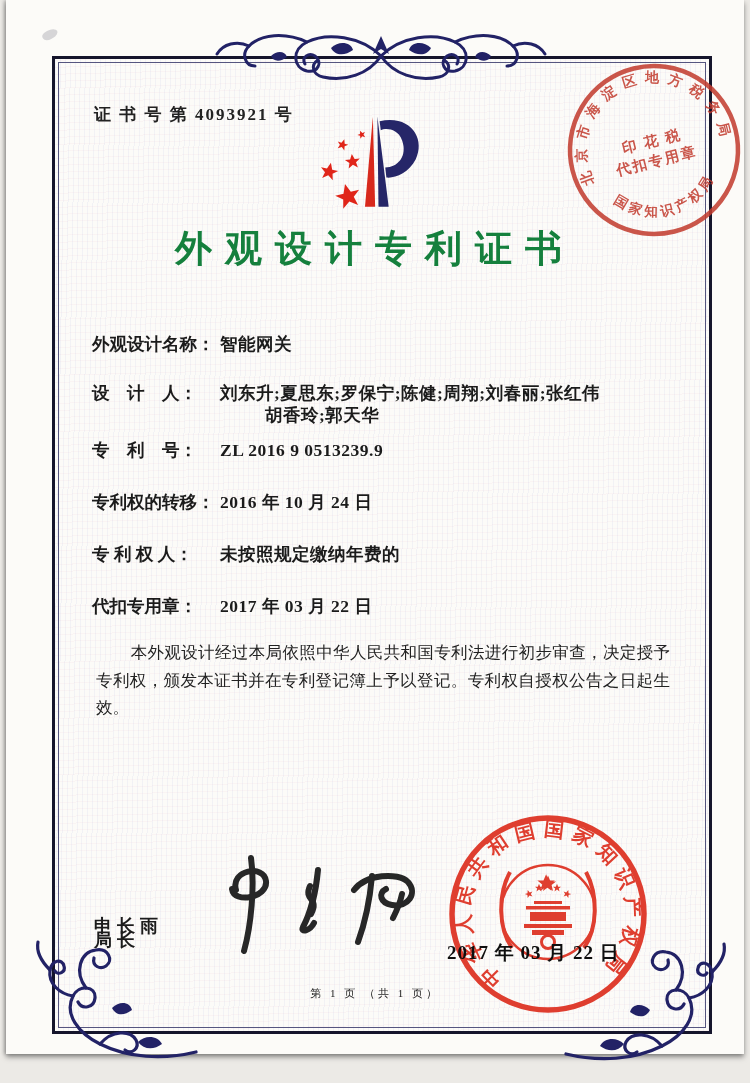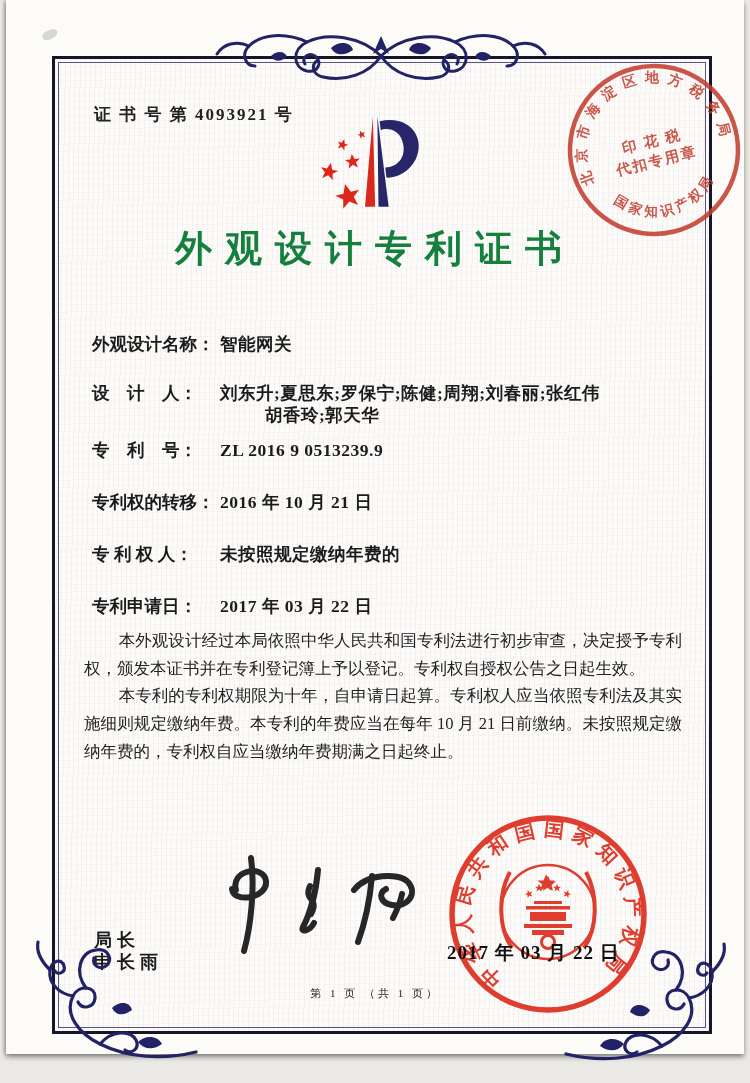--- a/index.html
+++ b/index.html
@@ -29,25 +29,25 @@
          letter-spacing:13px;color:#15803d;}
   
   #fields{left:86px;top:333px;width:580px;font-size:17.5px;font-weight:700;color:#1b1b1b;}
   .field-row{position:absolute;left:0;white-space:nowrap;line-height:22px;}
   .field-label{display:inline-block;width:128px;}
   .field-value{letter-spacing:.5px;}
   .designers-line2{position:absolute;left:128px;top:22px;margin-left:45px;}
   
   #body-text{left:78px;top:627px;width:598px;font-size:16.5px;line-height:1.68;
              text-align:justify;color:#222;}
-  #body-text p{margin:0;text-indent:2.1em;}
+  #body-text p{margin:12px;text-indent:2.1em;}
   
   #signoff-title{left:88px;top:928px;font-size:18px;font-weight:600;letter-spacing:5px;
                  font-family:"Liberation Sans","DejaVu Sans",sans-serif;}
-  #signoff-name{left:88px;top:950px;font-size:18px;font-weight:600;letter-spacing:5px;
+  #signoff-name{left:88px;top:914px;font-size:18px;font-weight:600;letter-spacing:5px;
                 font-family:"Liberation Sans","DejaVu Sans",sans-serif;}
   #signature{position:absolute;left:198px;top:848px;}
   
   #stamp-top{position:absolute;left:556px;top:58px;opacity:.86;z-index:6;}
   #seal-bottom{position:absolute;left:432px;top:806px;opacity:.92;z-index:4;}
   #seal-date{left:441px;top:940px;font-size:19px;font-weight:700;letter-spacing:1px;
              color:#0e0e0e;z-index:7;}
   #footer{left:0;right:0;top:986px;text-align:center;font-size:11px;letter-spacing:3px;color:#222;}
   .ornament{position:absolute;z-index:5;}
   #ornament-top{left:205px;top:26px;}
@@ -125,33 +125,32 @@
       <span class="field-label">外观设计名称：</span><span class="field-value">智能网关</span>
     </div>
     <div class="field-row" style="top:49px">
       <span class="field-label">设　计　人：</span><span class="field-value">刘东升;夏思东;罗保宁;陈健;周翔;刘春丽;张红伟</span>
       <span class="designers-line2 field-value">胡香玲;郭天华</span>
     </div>
     <div class="field-row" style="top:106px">
       <span class="field-label">专　利　号：</span><span class="field-value">ZL 2016 9 0513239.9</span>
     </div>
     <div class="field-row" style="top:158px">
-      <span class="field-label">专利权的转移：</span><span class="field-value">2016 年 10 月 21 日</span>
+      <span class="field-label">专利权的转移：</span><span class="field-value">2016 年 10 月 24 日</span>
     </div>
     <div class="field-row" style="top:210px">
       <span class="field-label">专 利 权 人：</span><span class="field-value">未按照规定缴纳年费的</span>
     </div>
     <div class="field-row" style="top:262px">
-      <span class="field-label">专利申请日：</span><span class="field-value">2017 年 03 月 22 日</span>
+      <span class="field-label">代扣专用章：</span><span class="field-value">2017 年 03 月 22 日</span>
     </div>
   </div>
 
   <div class="txt" id="body-text">
     <p>本外观设计经过本局依照中华人民共和国专利法进行初步审查，决定授予专利权，颁发本证书并在专利登记簿上予以登记。专利权自授权公告之日起生效。</p>
-    <p>本专利的专利权期限为十年，自申请日起算。专利权人应当依照专利法及其实施细则规定缴纳年费。本专利的年费应当在每年 10 月 21 日前缴纳。未按照规定缴纳年费的，专利权自应当缴纳年费期满之日起终止。</p>
   </div>
 
   <div class="txt" id="signoff-title">局长</div>
   <div class="txt" id="signoff-name">申长雨</div>
 
   <svg id="signature" width="240" height="115" viewBox="0 0 240 115">
     <g fill="none" stroke="#161616" stroke-width="6" stroke-linecap="round" opacity=".92">
       <path d="M32,42 C26,22 60,16 62,33 C64,50 30,56 28,41"></path>
       <path d="M47,10 C51,38 47,78 40,103"></path>
       <path d="M106,38 C99,53 116,49 107,66"></path>

